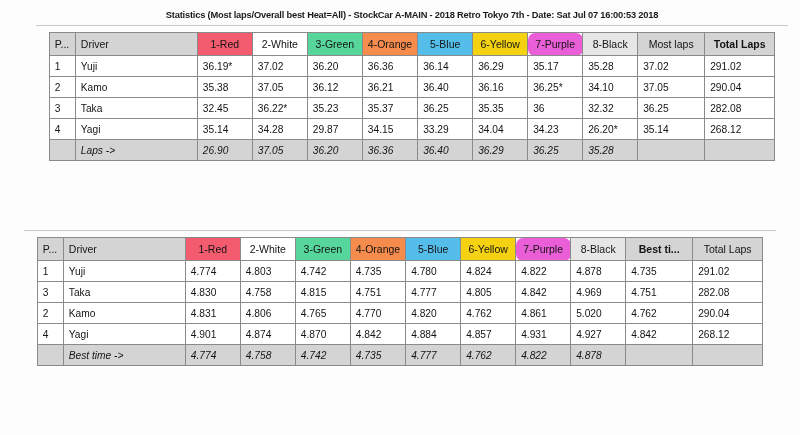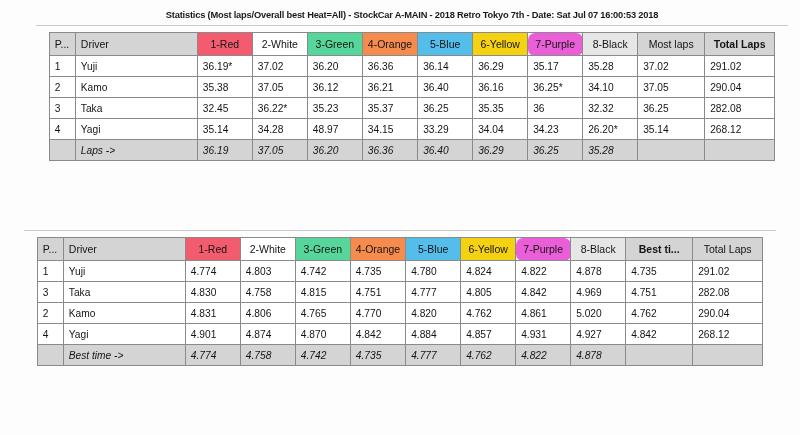--- a/index.html
+++ b/index.html
@@ -187,33 +187,33 @@
             <td class="bg-lgreen">36</td>
             <td class="bg-pale">32.32</td>
             <td class="bg-white">36.25</td>
             <td class="bg-white">282.08</td>
           </tr>
           <tr>
             <td class="pos">4</td>
             <td class="name">Yagi</td>
             <td class="bg-pale">35.14</td>
             <td class="bg-orange">34.28</td>
-            <td class="bg-orange">48.97</td>
+            <td class="bg-orange">29.87</td>
             <td class="bg-orange">34.15</td>
             <td class="bg-orange">33.29</td>
             <td class="bg-orange">34.04</td>
             <td class="bg-orange">34.23</td>
             <td class="bg-orange">26.20*</td>
             <td class="bg-white">35.14</td>
             <td class="bg-white">268.12</td>
           </tr>
           <tr class="summary">
             <td class="empty"></td>
             <td class="name">Laps -&gt;</td>
-            <td class="">36.19</td>
+            <td class="">26.90</td>
             <td class="bold">37.05</td>
             <td class="">36.20</td>
             <td class="">36.36</td>
             <td class="">36.40</td>
             <td class="">36.29</td>
             <td class="">36.25</td>
             <td class="">35.28</td>
             <td class="empty"></td>
             <td class="empty"></td>
           </tr>

